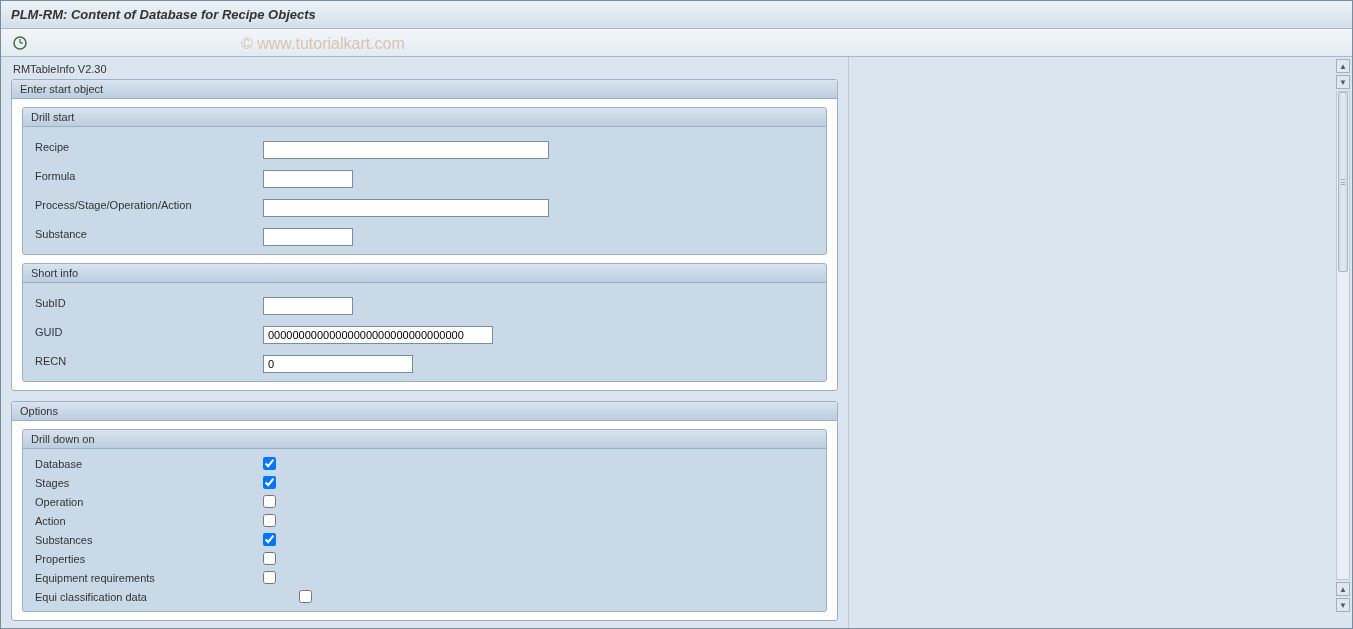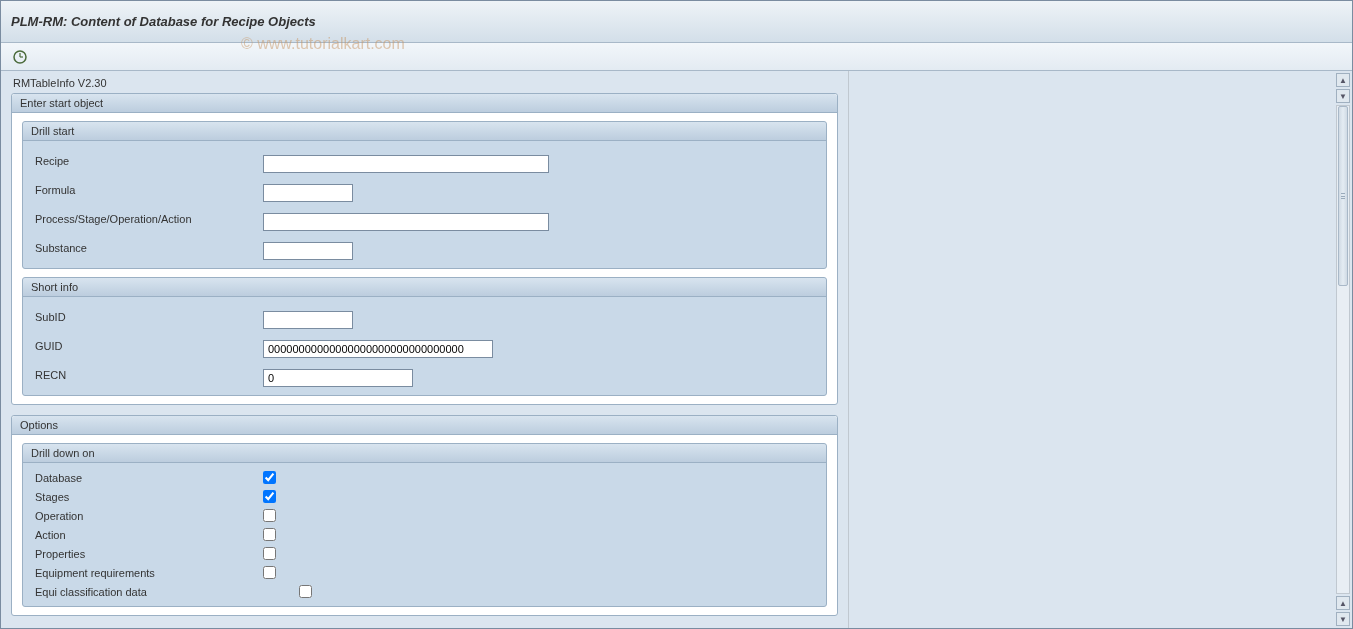--- a/index.html
+++ b/index.html
@@ -12,21 +12,21 @@
       font-size: 11px;
       background: #dbe5ef;
       width: 1353px;
       height: 629px;
       overflow: hidden;
       position: relative;
       border: 1px solid #7a8ca0;
     }
     .title-bar {
       background: linear-gradient(to bottom, #eef3f7 0%, #d3dfe9 100%);
-      padding: 13px 10px;
+      padding: 6px 10px;
       font-size: 13px;
       font-weight: bold;
       font-style: italic;
       color: #333;
       border-bottom: 1px solid #a8b8c8;
     }
     .toolbar {
       background: linear-gradient(to bottom, #f2f6fa 0%, #e3ebf2 100%);
       padding: 3px 10px;
       border-bottom: 1px solid #a8b8c8;
@@ -297,20 +297,24 @@
             </div>
             <div class="check-row">
               <div class="check-label">Operation</div>
               <input type="checkbox" class="check-box" style="">
             </div>
             <div class="check-row">
               <div class="check-label">Action</div>
               <input type="checkbox" class="check-box" style="">
             </div>
             <div class="check-row">
+              <div class="check-label">Substances</div>
+              <input type="checkbox" class="check-box" checked="" style="">
+            </div>
+            <div class="check-row">
               <div class="check-label">Properties</div>
               <input type="checkbox" class="check-box" style="">
             </div>
             <div class="check-row">
               <div class="check-label">Equipment requirements</div>
               <input type="checkbox" class="check-box" style="">
             </div>
             <div class="check-row">
               <div class="check-label">Equi classification data</div>
               <input type="checkbox" class="check-box" style="">

